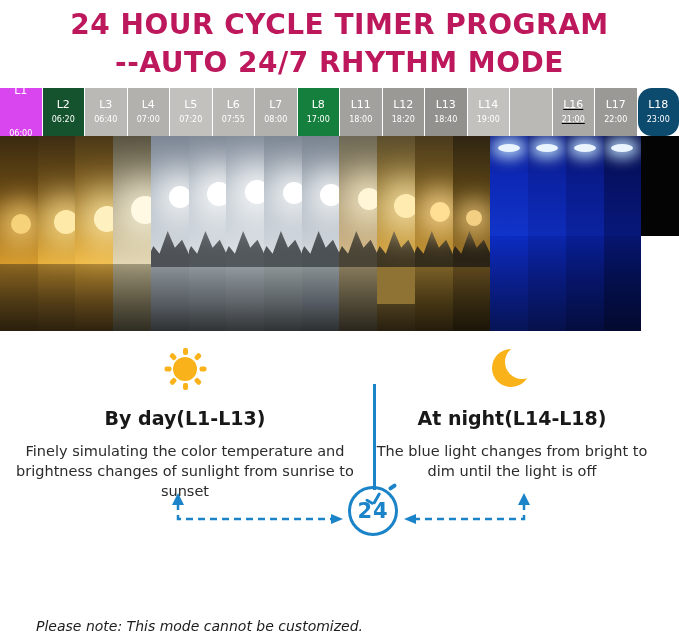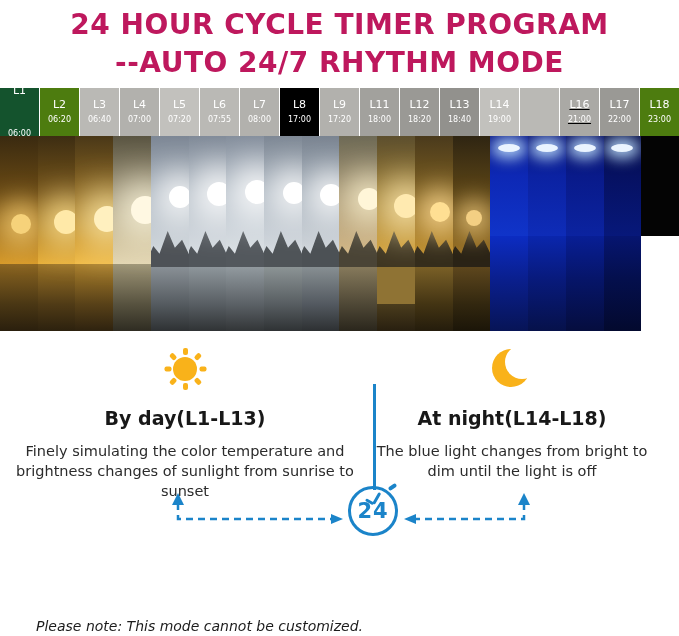--- a/index.html
+++ b/index.html
@@ -277,25 +277,25 @@
 <body>
 
 <div class="page">
 
   <div class="title-block">
     <div class="title-line">24 HOUR CYCLE TIMER PROGRAM</div>
     <div class="title-line">--AUTO 24/7 RHYTHM MODE</div>
   </div>
 
   <div class="timeline" id="timeline">
-      <div class="tl-cell" style="background: #14532d; gap: 28px;">
+      <div class="tl-cell" style="background: #d946ef; gap: 28px;">
         <div class="tl-label">L1</div>
         <div class="tl-time">06:00</div>
       </div>
-      <div class="tl-cell" style="background: #4d7c0f;">
+      <div class="tl-cell" style="background: #14532d;">
         <div class="tl-label">L2</div>
         <div class="tl-time">06:20</div>
       </div>
       <div class="tl-cell" style="background: rgb(186, 185, 181);">
         <div class="tl-label">L3</div>
         <div class="tl-time">06:40</div>
       </div>
       <div class="tl-cell" style="background: rgb(178, 177, 173);">
         <div class="tl-label">L4</div>
         <div class="tl-time">07:00</div>
@@ -305,27 +305,23 @@
         <div class="tl-time">07:20</div>
       </div>
       <div class="tl-cell" style="background: rgb(186, 185, 181);">
         <div class="tl-label">L6</div>
         <div class="tl-time">07:55</div>
       </div>
       <div class="tl-cell" style="background: rgb(178, 177, 173);">
         <div class="tl-label">L7</div>
         <div class="tl-time">08:00</div>
       </div>
-      <div class="tl-cell" style="background: #000000;">
+      <div class="tl-cell" style="background: #15803d;">
         <div class="tl-label">L8</div>
         <div class="tl-time">17:00</div>
-      </div>
-      <div class="tl-cell" style="background: rgb(178, 177, 173);">
-        <div class="tl-label">L9</div>
-        <div class="tl-time">17:20</div>
       </div>
       <div class="tl-cell" style="background: rgb(162, 161, 157);">
         <div class="tl-label">L11</div>
         <div class="tl-time">18:00</div>
       </div>
       <div class="tl-cell" style="background: rgb(154, 153, 149);">
         <div class="tl-label">L12</div>
         <div class="tl-time">18:20</div>
       </div>
       <div class="tl-cell" style="background: rgb(146, 145, 141);">
@@ -341,21 +337,21 @@
         <div class="tl-time">20:00</div>
       </div>
       <div class="tl-cell" style="background: rgb(170, 169, 165); text-decoration: underline;">
         <div class="tl-label">L16</div>
         <div class="tl-time">21:00</div>
       </div>
       <div class="tl-cell" style="background: rgb(154, 153, 149);">
         <div class="tl-label">L17</div>
         <div class="tl-time">22:00</div>
       </div>
-      <div class="tl-cell" style="background: #4d7c0f;">
+      <div class="tl-cell" style="background: #0c4a6e; border-radius: 14px;">
         <div class="tl-label">L18</div>
         <div class="tl-time">23:00</div>
       </div>
     </div>
 
   <div class="band">
     <div class="band-strips" id="band-strips">
         <div class="strip">
           <div class="sky" style="background: linear-gradient(rgb(58, 42, 16) 0%, rgb(106, 74, 20) 45%, rgb(169, 118, 28) 80%, rgb(215, 154, 41) 100%);"></div>
           <div class="sea" style="background: linear-gradient(rgb(138, 100, 32) 0%, rgb(74, 55, 20) 60%, rgb(42, 31, 13) 100%);"></div>

